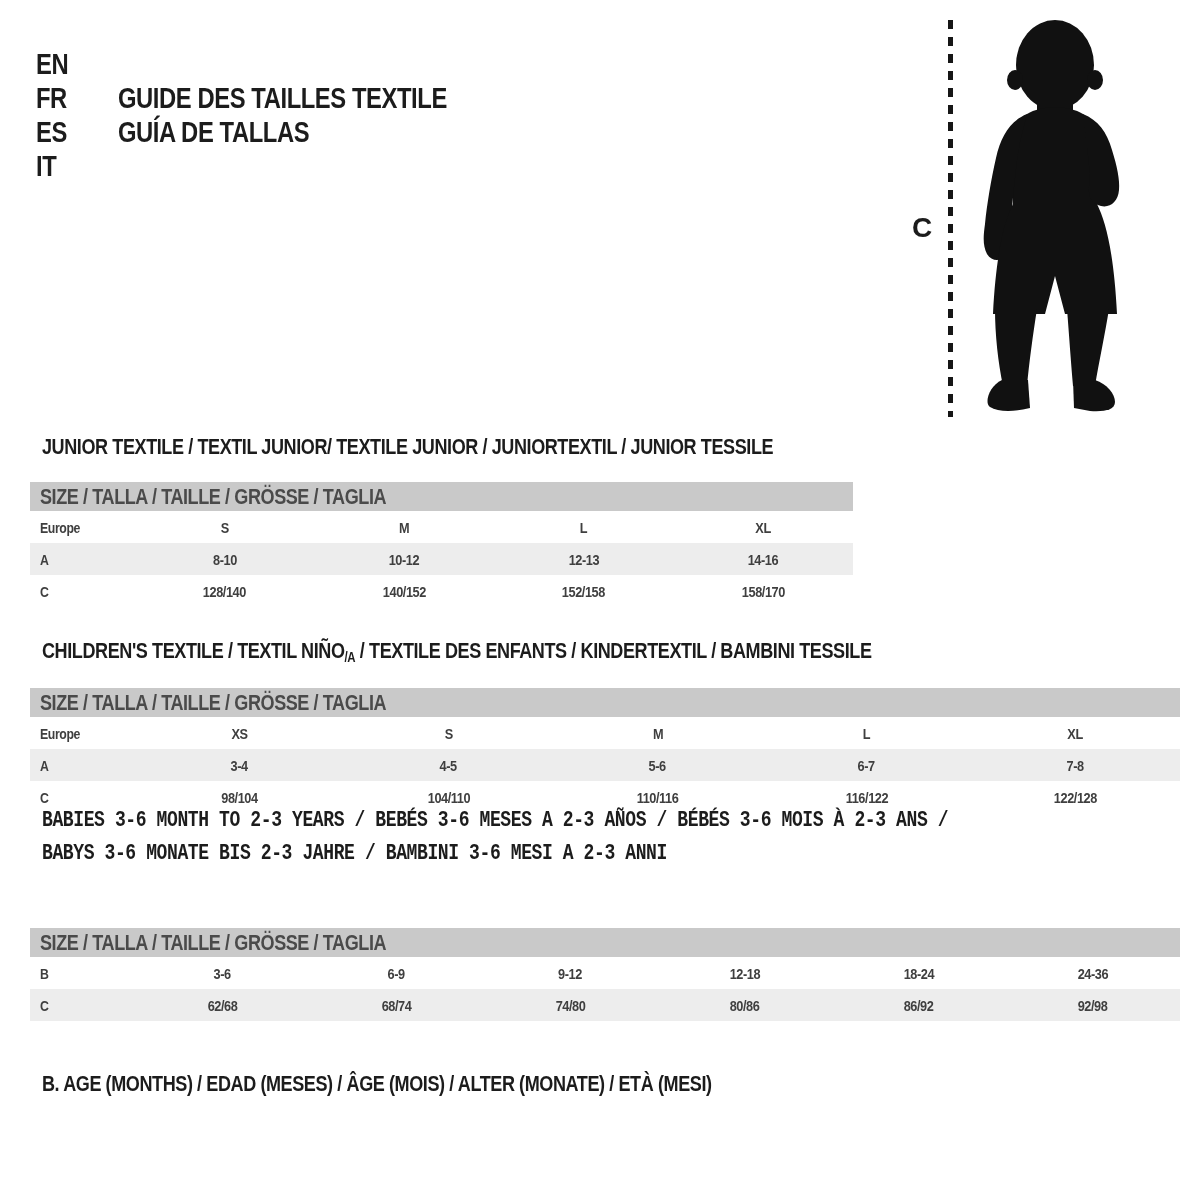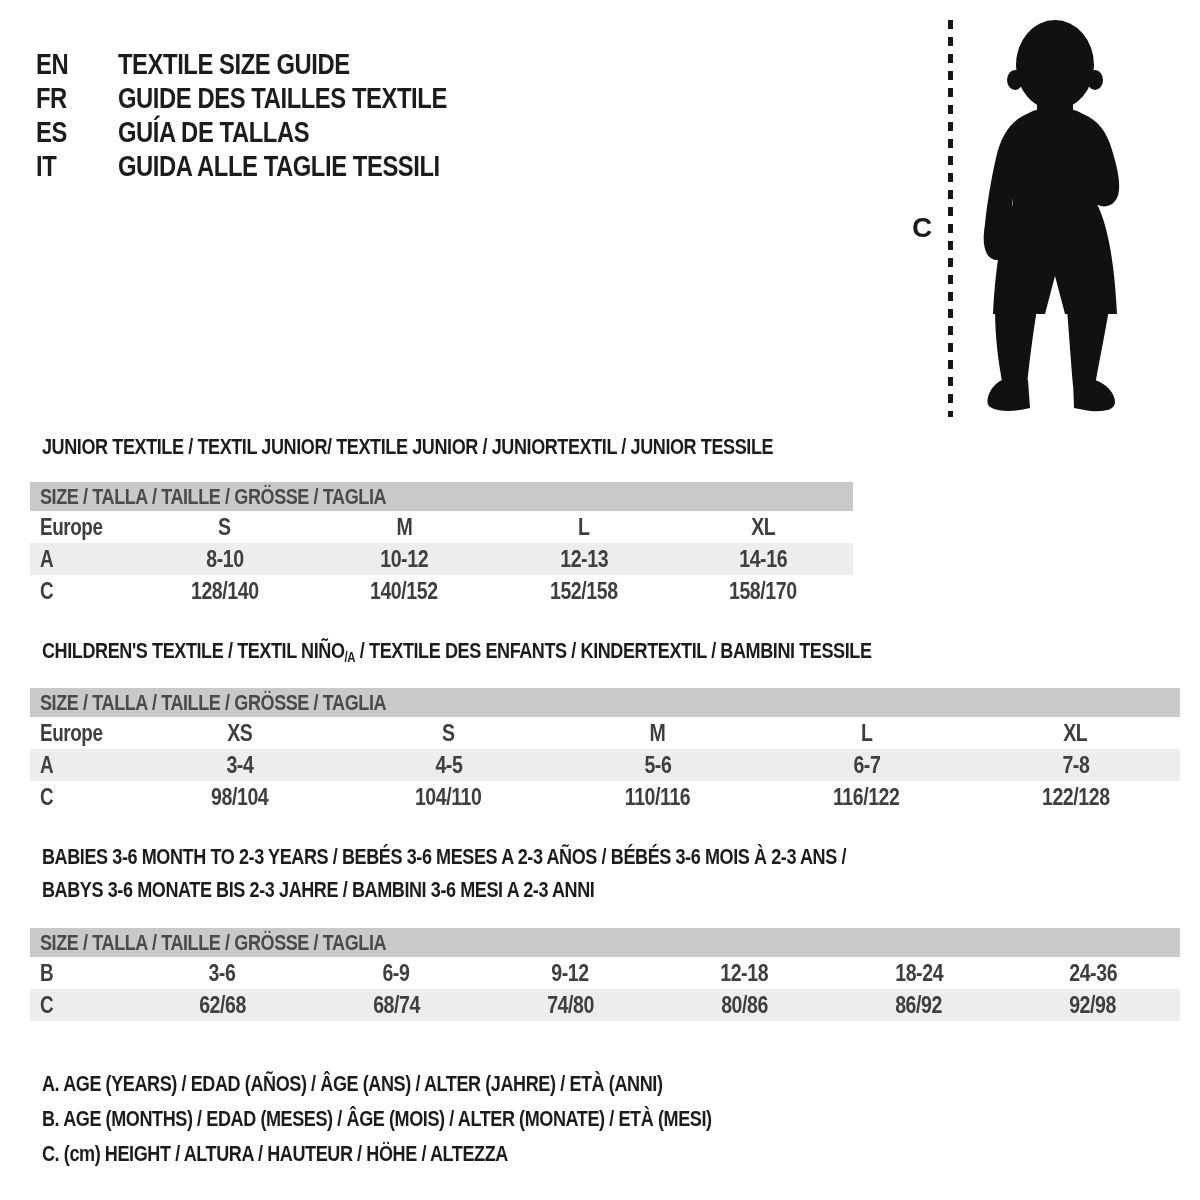--- a/index.html
+++ b/index.html
@@ -34,60 +34,58 @@
     position:absolute;left:948px;top:20px;width:5px;height:397px;
     background:repeating-linear-gradient(to bottom, #161616 0 9px, transparent 9px 17px);
   }
   .figure-label{position:absolute;left:912px;top:212px;font-size:28px;font-weight:bold;color:var(--heading_text);}
   .toddler{position:absolute;left:962px;top:14px;width:178px;height:408px;}
 
   
   .section-title{position:absolute;left:42px;font-size:22px;font-weight:bold;color:var(--heading_text);white-space:nowrap;}
   #junior-title{top:434px;}
   #children-title{top:638px;}
-  #babies-title{top:840px;line-height:33px;}
+  #babies-title{top:804px;line-height:33px;font-family:Liberation Mono, monospace;}
   .title-sub{font-size:14px;vertical-align:-4px;}
 
   
   .size-table{position:absolute;left:30px;}
   #junior-table{top:482px;width:823px;}
   #children-table{top:688px;width:1150px;}
   #babies-table{top:928px;width:1150px;}
   .size-bar{height:29px;background:var(--header_bar);display:flex;align-items:center;}
   .size-bar .t{margin-left:10px;font-size:22px;font-weight:bold;color:var(--bar_text);}
-  .trow{display:flex;align-items:center;height:32px;font-size:23px;font-weight:bold;color:var(--table_text);}
+  .trow{display:flex;align-items:center;height:32px;font-size:15px;font-weight:bold;color:var(--table_text);}
   .trow.alt{background:var(--row_alt);}
   .lbl{width:105px;padding-left:10px;text-align:left;}
   .cell{flex:1;text-align:center;}
 
   
   .legend{position:absolute;left:42px;top:1066px;}
   .legend-line{height:35px;display:flex;align-items:center;font-size:22px;font-weight:bold;color:var(--heading_text);}
 </style>
 </head>
 <body>
 
 <div class="page">
 
   <div class="lang-block">
     <div class="lang-row">
       <span class="lang-code"><span class="cnd">EN</span></span>
-      <span class="lang-title"><span class="cnd">TEXTILE SIZE GUIDE</span></span>
     </div>
     <div class="lang-row">
       <span class="lang-code"><span class="cnd">FR</span></span>
       <span class="lang-title"><span class="cnd">GUIDE DES TAILLES TEXTILE</span></span>
     </div>
     <div class="lang-row">
       <span class="lang-code"><span class="cnd">ES</span></span>
       <span class="lang-title"><span class="cnd">GUÍA DE TALLAS</span></span>
     </div>
     <div class="lang-row">
       <span class="lang-code"><span class="cnd">IT</span></span>
-      <span class="lang-title"><span class="cnd">GUIDA ALLE TAGLIE TESSILI</span></span>
     </div>
   </div>
 
   <div class="measure-line"></div>
   <div class="figure-label">C</div>
   <svg class="toddler" viewBox="0 0 178 408" xmlns="http://www.w3.org/2000/svg">
     <g fill="#111111">
       <ellipse cx="93" cy="51" rx="39" ry="45"></ellipse>
       <ellipse cx="53" cy="66" rx="8" ry="10"></ellipse>
       <ellipse cx="133" cy="66" rx="8" ry="10"></ellipse>
@@ -189,23 +187,17 @@
       <div class="cell"><span class="cnd-c">68/74</span></div>
       <div class="cell"><span class="cnd-c">74/80</span></div>
       <div class="cell"><span class="cnd-c">80/86</span></div>
       <div class="cell"><span class="cnd-c">86/92</span></div>
       <div class="cell"><span class="cnd-c">92/98</span></div>
     </div>
   </div>
 
   <div class="legend">
     <div class="legend-line">
-        <span class="cnd">A. AGE (YEARS) / EDAD (AÑOS) / ÂGE (ANS) / ALTER (JAHRE) / ETÀ (ANNI)</span>
-      </div>
-    <div class="legend-line">
         <span class="cnd">B. AGE (MONTHS) / EDAD (MESES) / ÂGE (MOIS) / ALTER (MONATE) / ETÀ (MESI)</span>
       </div>
-    <div class="legend-line">
-        <span class="cnd">C. (cm) HEIGHT / ALTURA / HAUTEUR / HÖHE / ALTEZZA</span>
-      </div>
   </div>
 
 </div>
 
 </body></html>

